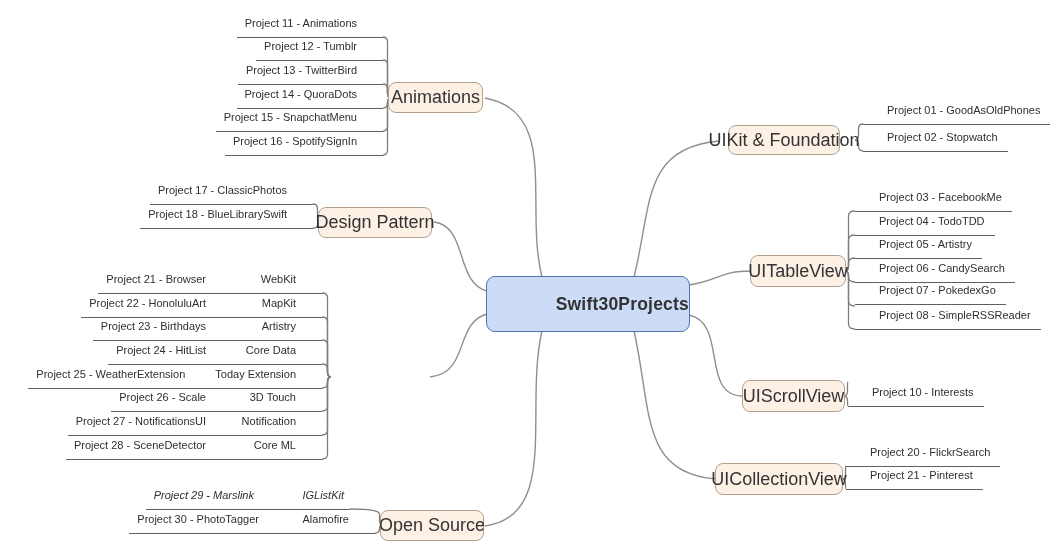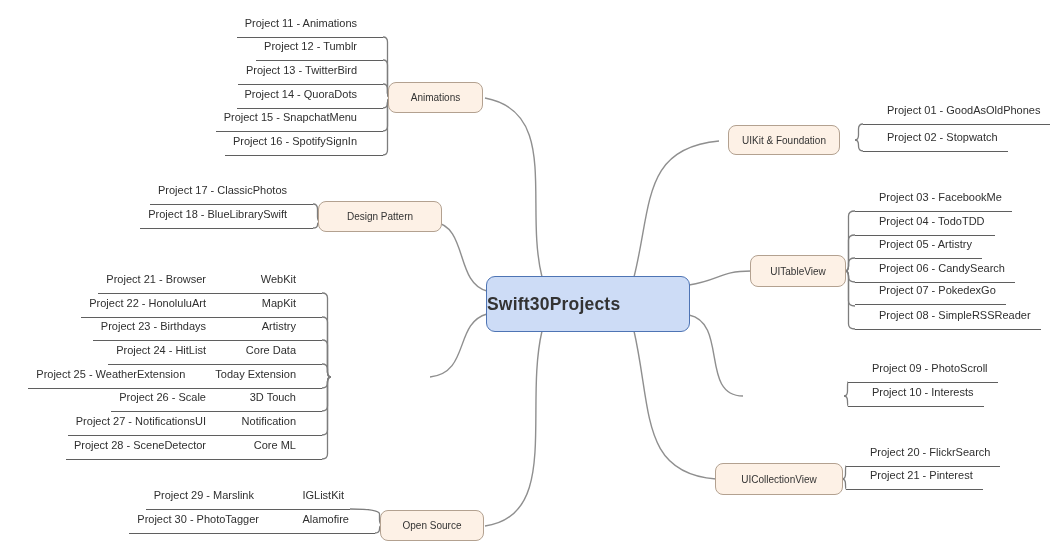--- a/index.html
+++ b/index.html
@@ -15,37 +15,37 @@
 
   .leaf{
     position:absolute;height:20px;width:max-content;
     display:flex;align-items:flex-start;white-space:nowrap;
     font-size:11px;color:var(--text,#2f2f2f);
     border-bottom:1.4px solid var(--leaf-line,#6b6b6b);
   }
   .leaf.l{padding:0 26px 0 8px;}
   .leaf.r{padding:0 10px 0 24px;}
   .leaf .kit{display:inline-block;min-width:60px;margin-left:30px;text-align:right;}
-  .leaf.os0{padding-right:6px;}
+  .leaf.os0{padding-right:6px;font-style:italic;}
 
   .bnode{
     position:absolute;box-sizing:border-box;
     background:var(--branch-fill,#fdf1e6);
     border:1px solid var(--branch-border,#b3a190);
     border-radius:8px;
     display:flex;align-items:center;justify-content:center;
-    font-size:10px;color:#333;white-space:nowrap;
+    font-size:18px;color:#333;white-space:nowrap;
   }
   #center-node{
     position:absolute;box-sizing:border-box;
     left:486px;top:276px;width:204px;height:56px;
     background:var(--center-fill,#cddcf6);
     border:1.5px solid var(--center-border,#4e74b4);
     border-radius:9px;
-    display:flex;align-items:center;justify-content:flex-start;
+    display:flex;align-items:center;justify-content:flex-end;
     font-weight:bold;font-size:17.5px;color:#333;letter-spacing:.2px;
   }
 </style>
 </head>
 <body>
 
 <div id="canvas">
 
   <svg class="edges">
     <path class="curve" d="M 542,277 C 524,205 560,112 485,98"></path>
@@ -91,31 +91,34 @@
       <path d="M 846 489 Q 845.5 489 845.5 484 L 845.5 484 Q 845.5 479 842 479" class="elbow"></path>
     </svg>
 
   <div id="center-node">
     <span>Swift30Projects</span>
   </div>
 
   <div class="bnode" style="left:388px;top:82px;width:95px;height:31px">
       <span>Animations</span>
     </div>
-  <div class="bnode" style="left:318px;top:201px;width:124px;height:31px">
+  <div class="bnode" style="left:318px;top:207px;width:114px;height:31px">
       <span>Design Pattern</span>
     </div>
   <div class="bnode" style="left:380px;top:510px;width:104px;height:31px">
       <span>Open Source</span>
     </div>
   <div class="bnode" style="left:728px;top:125px;width:112px;height:30px">
       <span>UIKit &amp; Foundation</span>
     </div>
   <div class="bnode" style="left:750px;top:255px;width:96px;height:32px">
       <span>UITableView</span>
+    </div>
+  <div class="bnode" style="left:742px;top:380px;width:103px;height:32px">
+      <span>UIScrollView</span>
     </div>
   <div class="bnode" style="left:715px;top:463px;width:128px;height:32px">
       <span>UICollectionView</span>
     </div>
 
   <div class="leaf l" style="right:681px;top:17px">
       <span>Project 11 - Animations</span>
     </div>
   <div class="leaf l" style="right:681px;top:40px">
       <span>Project 12 - Tumblr</span>
@@ -201,23 +204,20 @@
   <div class="leaf r" style="left:855px;top:262px">
       <span>Project 06 - CandySearch</span>
     </div>
   <div class="leaf r" style="left:855px;top:284px">
       <span>Project 07 - PokedexGo</span>
     </div>
   <div class="leaf r" style="left:855px;top:309px">
       <span>Project 08 - SimpleRSSReader</span>
     </div>
 
-  <div class="leaf r" style="left:848px;top:362px">
-      <span>Project 09 - PhotoScroll</span>
-    </div>
   <div class="leaf r" style="left:848px;top:386px">
       <span>Project 10 - Interests</span>
     </div>
 
   <div class="leaf r" style="left:846px;top:446px">
       <span>Project 20 - FlickrSearch</span>
     </div>
   <div class="leaf r" style="left:846px;top:469px">
       <span>Project  21 - Pinterest</span>
     </div>

